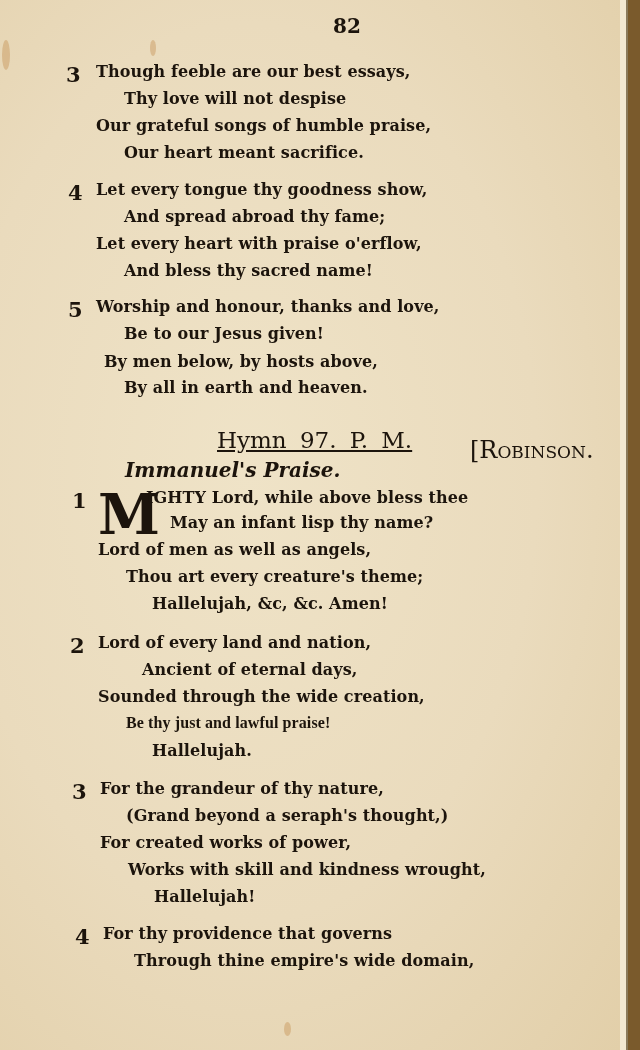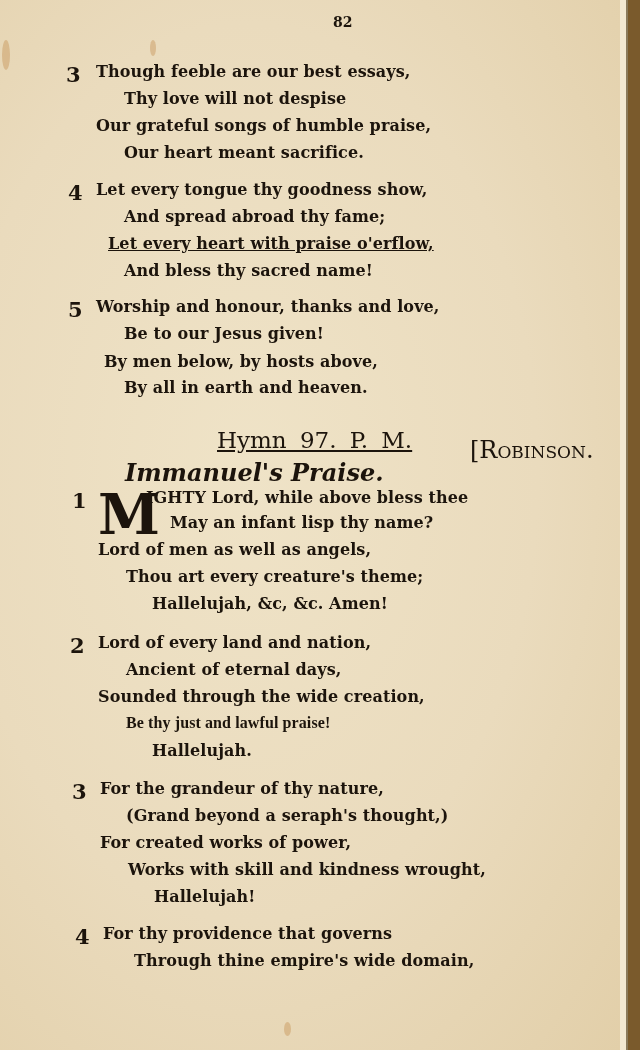--- a/index.html
+++ b/index.html
@@ -17,23 +17,23 @@
   .edge-light { position: absolute; left: 620px; top: 0; width: 6px; height: 1050px; background: #f2e8d2; }
   .edge-line { position: absolute; left: 626px; top: 0; width: 2px; height: 1050px; background: #8a7a5c; }
   .edge-cover { position: absolute; left: 628px; top: 0; width: 12px; height: 1050px; background: #7a5a2c; }
   .stain { position: absolute; border-radius: 50%; background: rgba(190,130,60,0.35); }
   .line {
     position: absolute; white-space: nowrap;
     font-size: 16px; letter-spacing: 0.1px;
     font-weight: bold;
   }
   .num { position: absolute; font-size: 21px; font-weight: bold; }
-  .pagenum { position: absolute; left: 333px; top: 14px; font-size: 14px; font-weight: bold; }
+  .pagenum { position: absolute; left: 333px; top: 14px; font-size: 20px; font-weight: bold; }
   .hymn-title { position: absolute; left: 217px; top: 427px; font-size: 23px; font-weight: normal; white-space: nowrap; word-spacing: 6px; text-decoration: underline; }
-  .subtitle { position: absolute; left: 125px; top: 458px; font-size: 24px; font-style: italic; font-weight: bold; white-space: nowrap; }
+  .subtitle { position: absolute; left: 125px; top: 458px; font-size: 20px; font-style: italic; font-weight: bold; white-space: nowrap; }
   .author { position: absolute; left: 470px; top: 436px; font-size: 24px; font-weight: normal; white-space: nowrap; font-variant: small-caps; }
   .dropcap { position: absolute; left: 98px; top: 486px; font-size: 56px; line-height: 56px; font-weight: bold; }
 </style>
 </head>
 <body>
 
 <div class="page"></div>
 <div class="edge-light"></div>
 <div class="edge-line"></div>
 <div class="edge-cover"></div>
@@ -45,21 +45,21 @@
 
 <div class="num" style="left:66px;top:62px;">3</div>
 <div class="line" style="left:96px;top:62px;">Though feeble are our best essays,</div>
 <div class="line" style="left:124px;top:89px;">Thy love will not despise</div>
 <div class="line" style="left:96px;top:116px;">Our grateful songs of humble praise,</div>
 <div class="line" style="left:124px;top:143px;">Our heart meant sacrifice.</div>
 
 <div class="num" style="left:68px;top:180px;">4</div>
 <div class="line" style="left:96px;top:180px;">Let every tongue thy goodness show,</div>
 <div class="line" style="left:124px;top:207px;">And spread abroad thy fame;</div>
-<div class="line" style="left:108px;top:234px;text-decoration:underline;">Let every heart with praise o'erflow,</div>
+<div class="line" style="left:96px;top:234px;">Let every heart with praise o'erflow,</div>
 <div class="line" style="left:124px;top:261px;">And bless thy sacred name!</div>
 
 <div class="num" style="left:68px;top:297px;">5</div>
 <div class="line" style="left:96px;top:297px;">Worship and honour, thanks and love,</div>
 <div class="line" style="left:124px;top:324px;">Be to our Jesus given!</div>
 <div class="line" style="left:96px;top:352px;margin-left:8px;">By men below, by hosts above,</div>
 <div class="line" style="left:124px;top:378px;">By all in earth and heaven.</div>
 
 <div class="hymn-title">Hymn 97.    P. M.</div>
 <div class="subtitle">Immanuel's Praise.</div>
@@ -68,21 +68,21 @@
 <div class="num" style="left:72px;top:488px;">1</div>
 <div class="dropcap">M</div>
 <div class="line" style="left:146px;top:488px;">IGHTY Lord, while above bless thee</div>
 <div class="line" style="left:170px;top:513px;">May an infant lisp thy name?</div>
 <div class="line" style="left:98px;top:540px;">Lord of men as well as angels,</div>
 <div class="line" style="left:126px;top:567px;">Thou art every creature's theme;</div>
 <div class="line" style="left:152px;top:594px;">Hallelujah, &amp;c, &amp;c. Amen!</div>
 
 <div class="num" style="left:70px;top:633px;">2</div>
 <div class="line" style="left:98px;top:633px;">Lord of every land and nation,</div>
-<div class="line" style="left:126px;top:660px;">Ancient of eternal days,</div>
+<div class="line" style="left:142px;top:660px;">Ancient of eternal days,</div>
 <div class="line" style="left:98px;top:687px;">Sounded through the wide creation,</div>
 <div class="line" style="left:126px;top:714px;font-family:Liberation Serif, serif;">Be thy just and lawful praise!</div>
 <div class="line" style="left:152px;top:741px;">Hallelujah.</div>
 
 <div class="num" style="left:72px;top:779px;">3</div>
 <div class="line" style="left:100px;top:779px;">For the grandeur of thy nature,</div>
 <div class="line" style="left:126px;top:806px;">(Grand beyond a seraph's thought,)</div>
 <div class="line" style="left:100px;top:833px;">For created works of power,</div>
 <div class="line" style="left:128px;top:860px;">Works with skill and kindness wrought,</div>
 <div class="line" style="left:154px;top:887px;">Hallelujah!</div>

